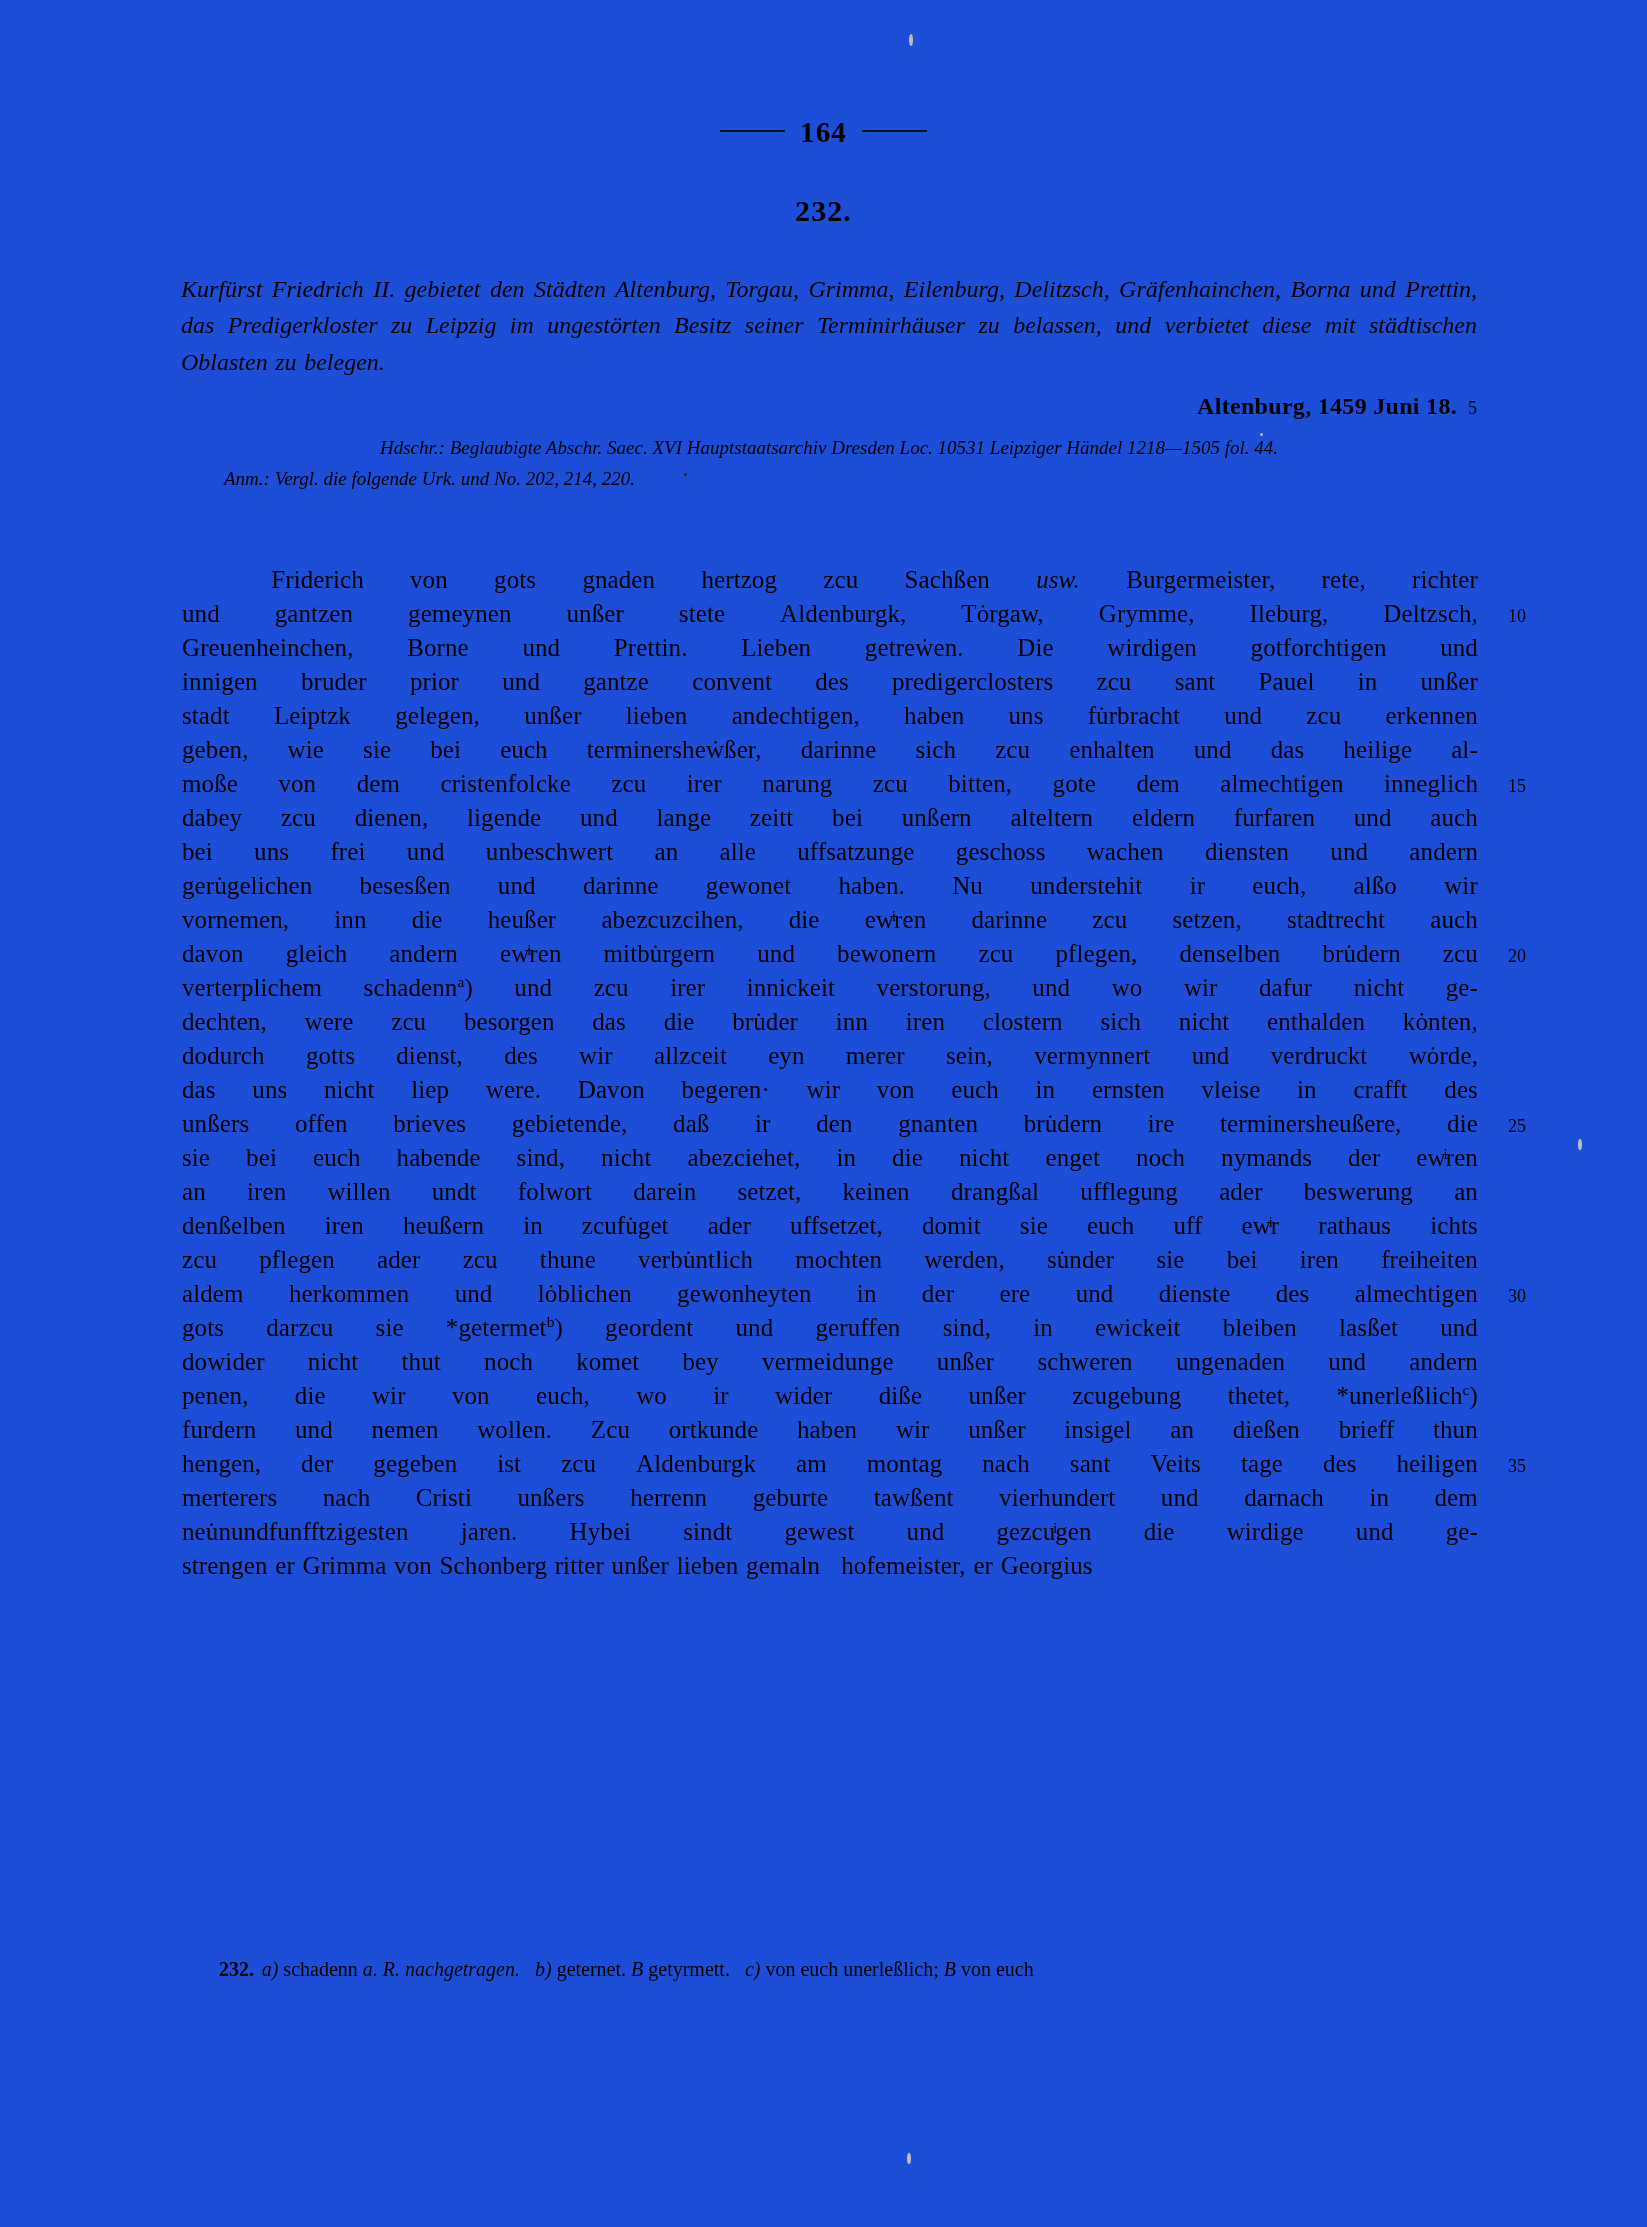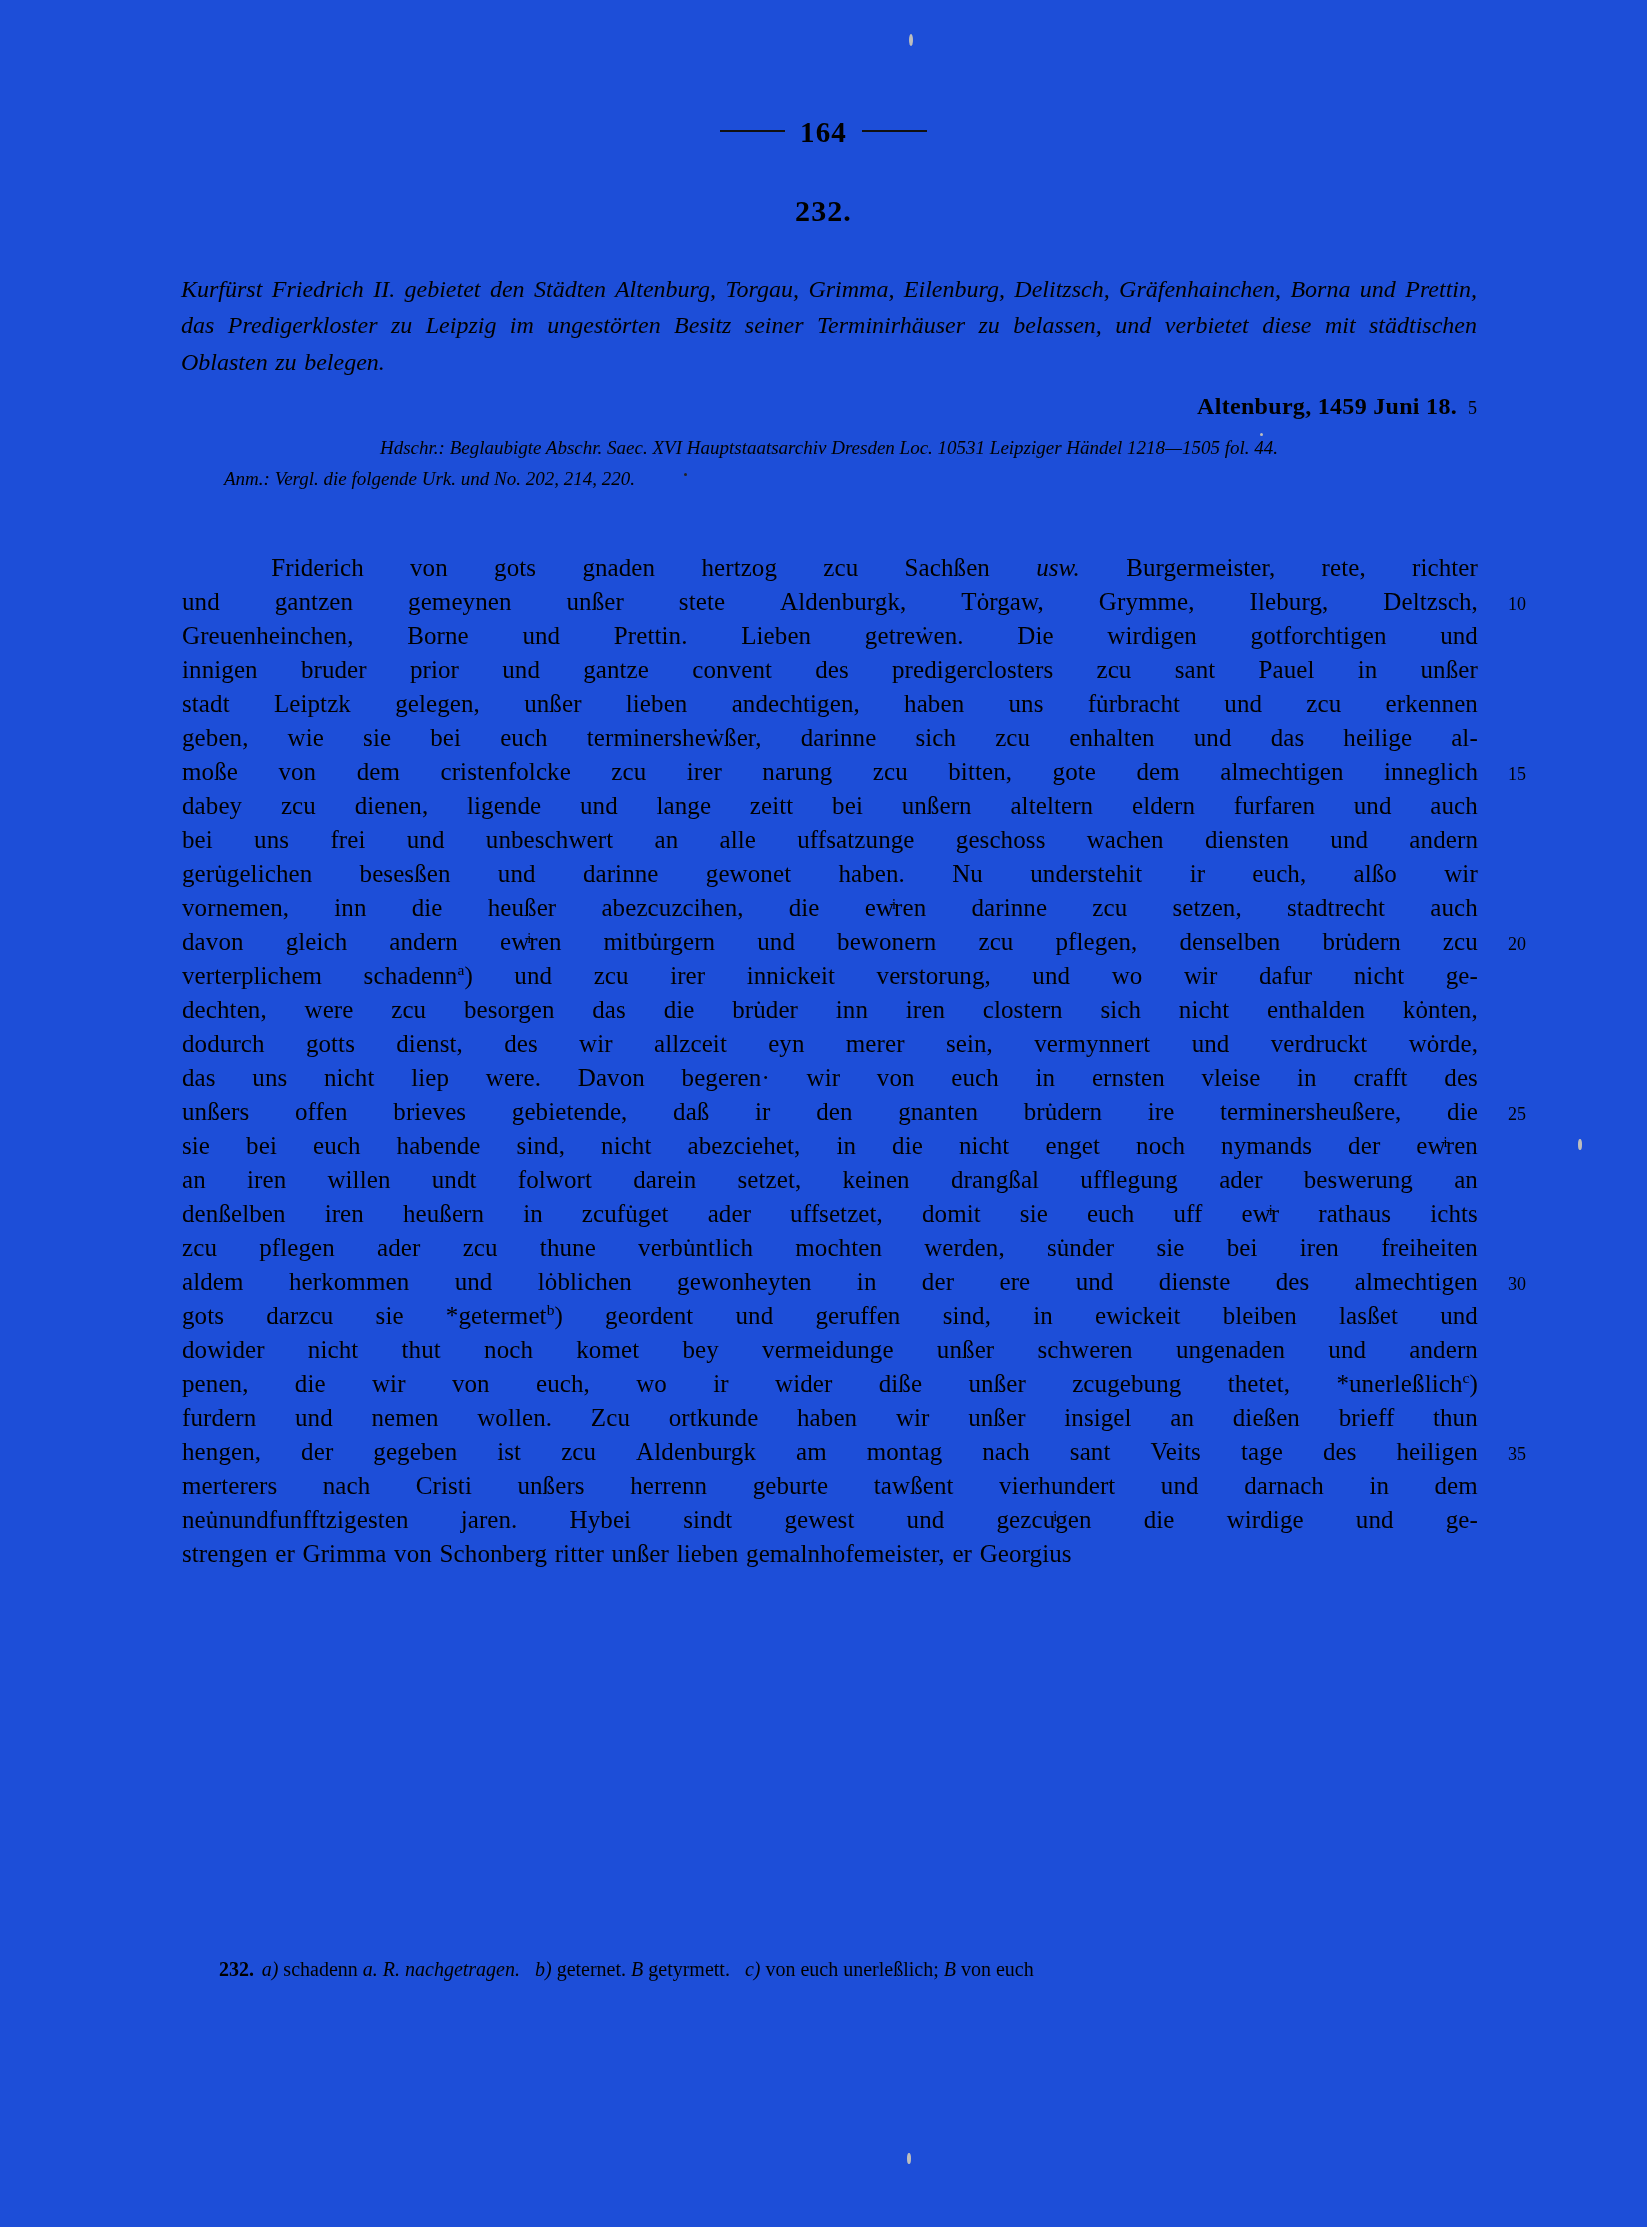--- a/index.html
+++ b/index.html
@@ -111,21 +111,21 @@
     height: 3.3px;
     background: #222;
     border-radius: 50%;
     margin-left: 49px;
     vertical-align: 0.45em;
   }
 
   
   .body-text {
     position: absolute;
-    top: 551px;
+    top: 563px;
     left: 182px;
     width: 1296px;
     font-size: 25px;
     line-height: 34px;
   }
   .body-line {
     position: relative;
     height: 34px;
     white-space: nowrap;
     letter-spacing: 0.1px;
@@ -705,21 +705,21 @@
       <div class="body-line j">
         <div class="txt" style="justify-content: flex-start;">
           <span style="margin-right: 7.7px;">strengen</span>
           <span style="margin-right: 7.7px;">er</span>
           <span style="margin-right: 7.7px;">Grimma</span>
           <span style="margin-right: 7.7px;">von</span>
           <span style="margin-right: 7.7px;">Schonberg</span>
           <span style="margin-right: 7.7px; text-align: right;">ritter</span>
           <span style="margin-right: 7.7px;">unßer</span>
           <span style="margin-right: 7.7px;">lieben</span>
-          <span style="margin-right: 0;">gemaln</span>
+          <span style="margin-right: 21px;">gemaln</span>
           <span style="margin-right: 7.7px; text-align: right;">hofemeister,</span>
           <span style="margin-right: 7.7px;">er</span>
           <span style="margin-right: 20px;">Georgius</span>
         </div>
       </div>
     </div>
 
   <div class="footnotes">
     <span class="fn-line">
       <span class="fn-num">232.</span><span class="mark">a)</span>

